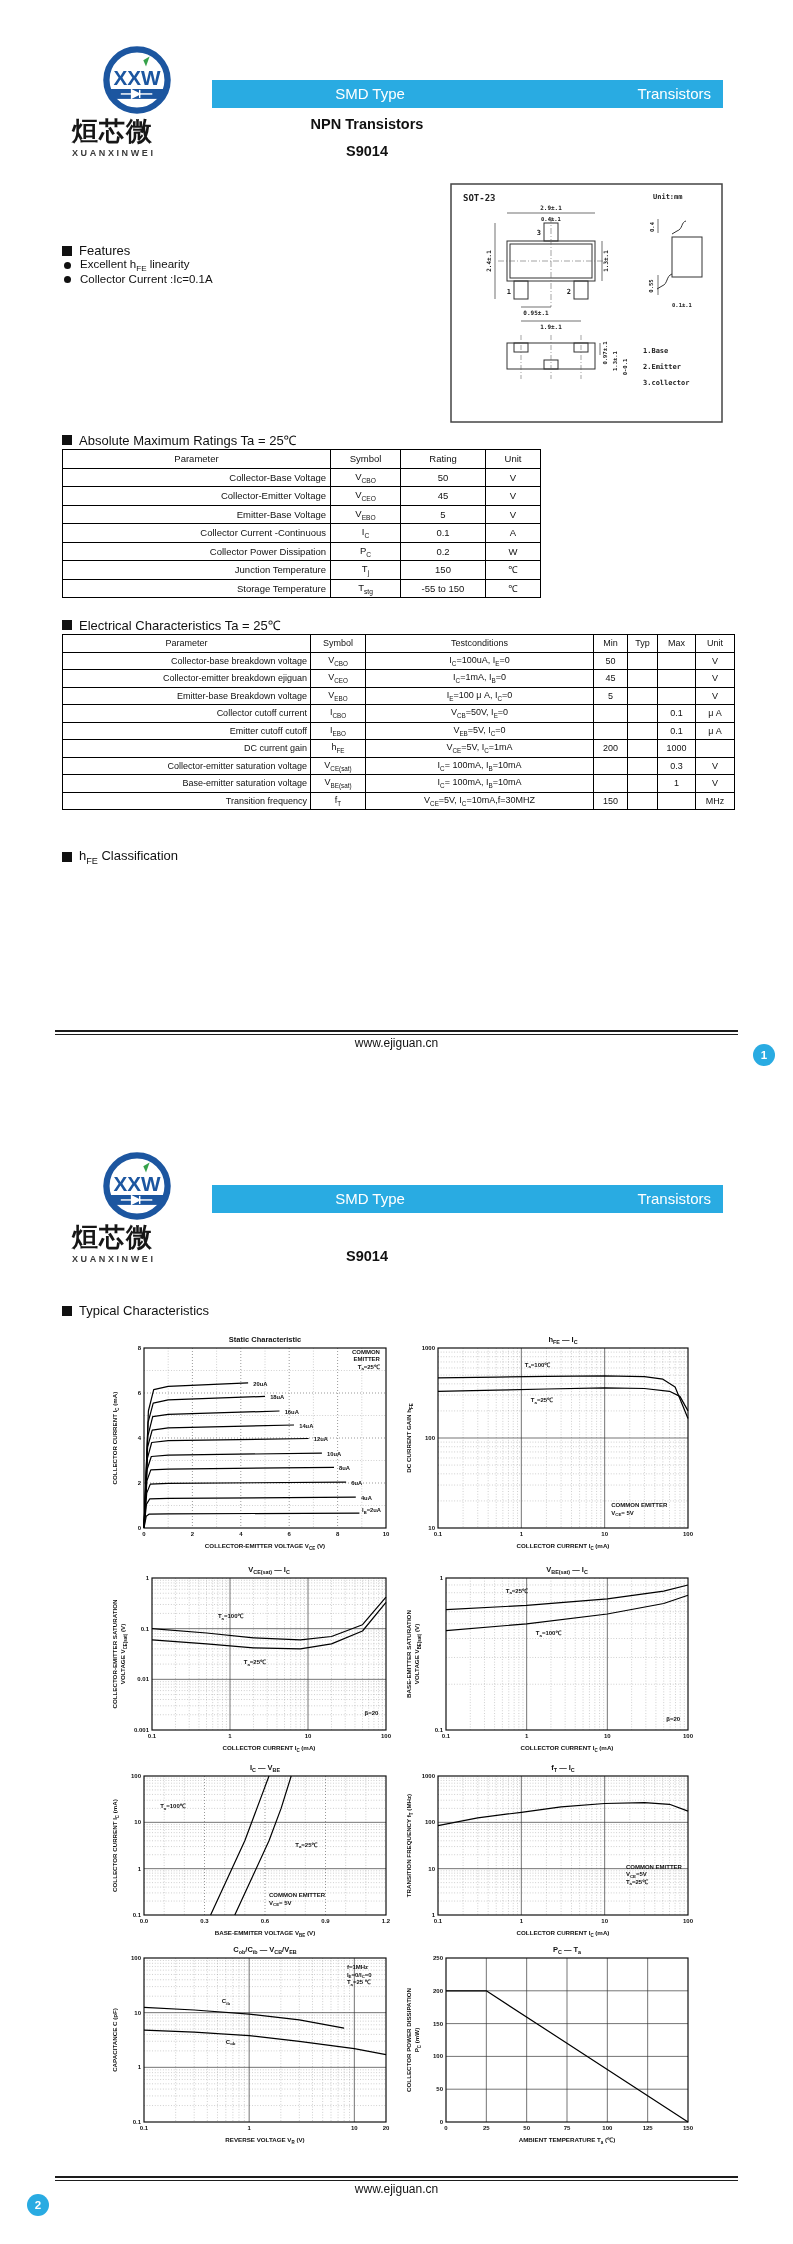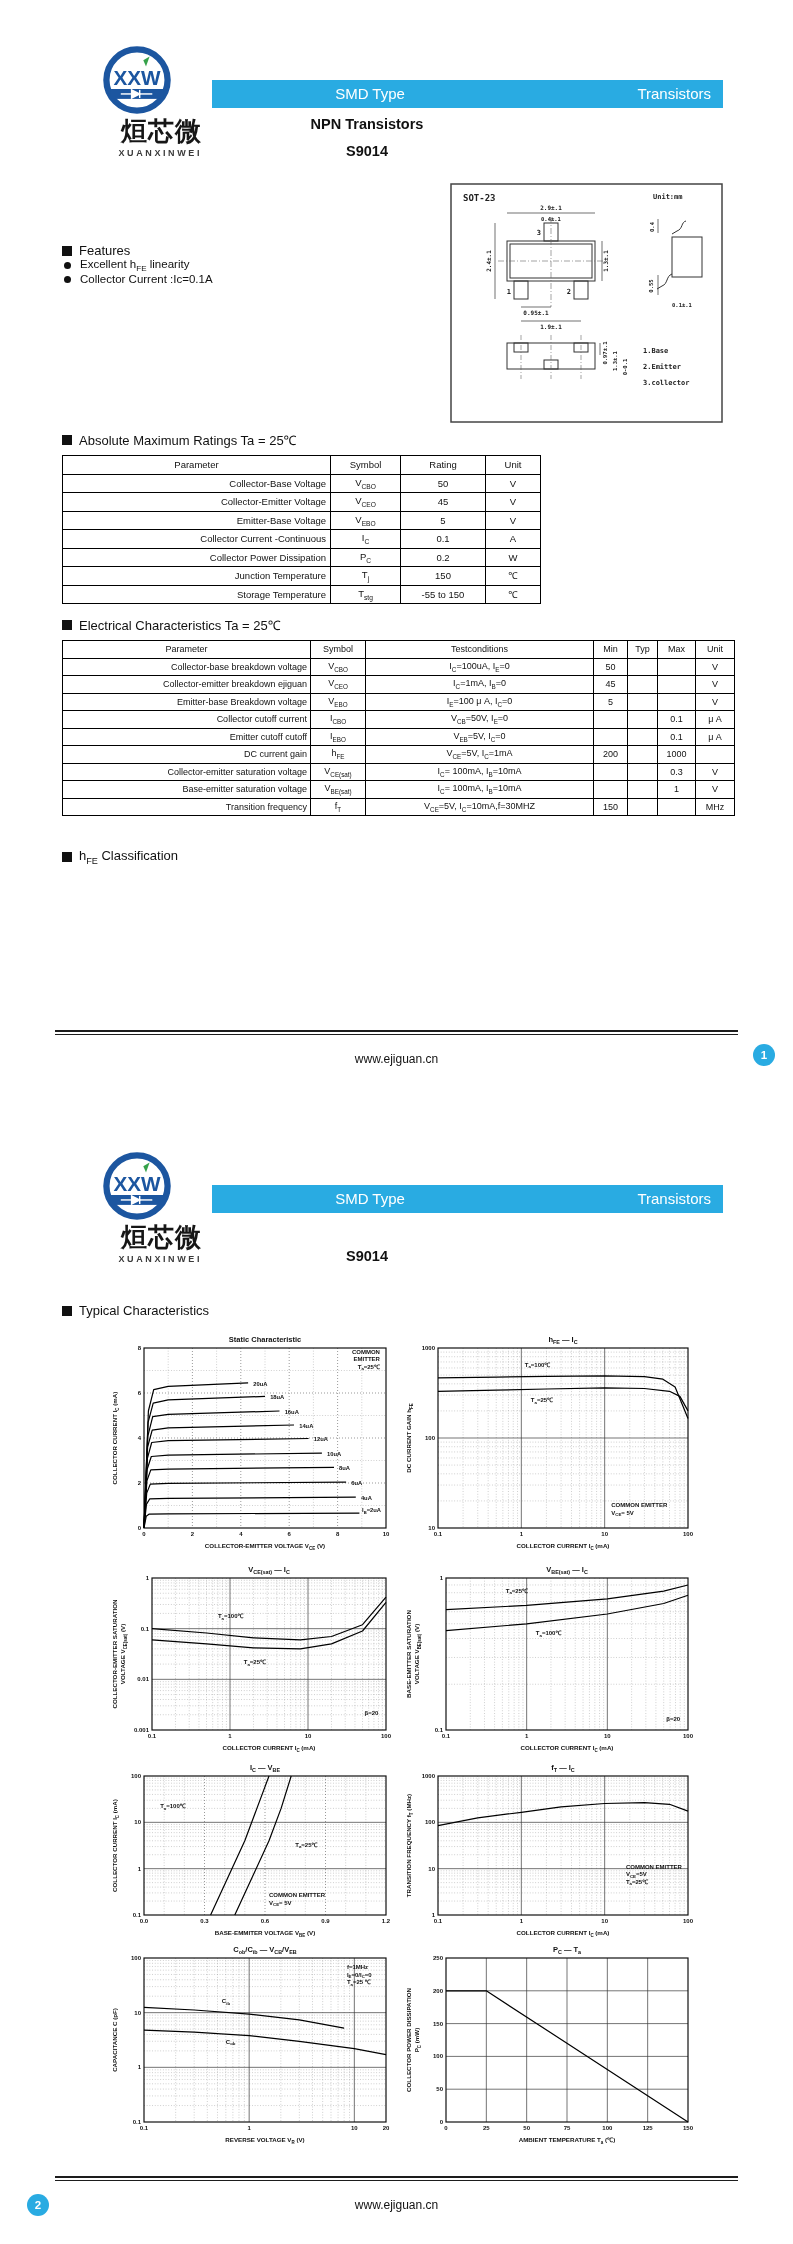--- a/index.html
+++ b/index.html
@@ -1,42 +1,42 @@
 <!DOCTYPE html>
 <html><head>
 <meta charset="utf-8">
 <style>
   html,body{margin:0;padding:0;background:#fff;}
   body{width:793px;height:2244px;position:relative;font-family:"Liberation Sans",sans-serif;color:#111;}
   #doc{position:absolute;left:0;top:0;width:793px;height:2244px;background:#fff;overflow:hidden;}
   .abs{position:absolute;}
   
-  .logo{position:absolute;width:130px;text-align:right;}
+  .logo{position:absolute;width:130px;text-align:left;}
   .logo-mark{width:72px;height:72px;margin:0 auto;display:block;}
   .logo-cn{font-size:26px;font-weight:bold;color:#161616;letter-spacing:1px;line-height:1.15;margin-top:1px;}
   .logo-en{font-size:9px;font-weight:bold;color:#3a3a3a;letter-spacing:2.6px;margin-top:1px;}
   
   .band{position:absolute;background:#29abe2;color:#fff;height:28px;width:511px;left:212px;}
   .band-left{position:absolute;left:38px;top:5px;width:240px;text-align:center;font-size:15px;}
   .band-right{position:absolute;right:12px;top:5px;font-size:15px;}
   .ttl{position:absolute;left:212px;width:310px;text-align:center;font-weight:bold;font-size:14.5px;color:#111;}
   
   .sec{font-size:13px;color:#111;display:flex;align-items:center;}
   .sq{width:10px;height:10px;background:#111;display:inline-block;margin-right:7px;flex:none;}
   .feat-item{display:flex;align-items:center;font-size:11.5px;}
   .dot{width:7px;height:7px;border-radius:50%;background:#111;margin:0 9px 0 2px;flex:none;}
   
-  table{border-collapse:collapse;table-layout:fixed;margin-top:6px;border:1.5px solid #000;background:#fff;}
+  table{border-collapse:collapse;table-layout:fixed;margin-top:0;border:1.5px solid #000;background:#fff;}
   th,td{border:1px solid #000;font-size:9.5px;font-weight:normal;text-align:center;padding:1px 4px;height:15.5px;overflow:hidden;white-space:nowrap;}
   .t-elec th,.t-elec td{font-size:9px;height:14.5px;padding:1px 3px;}
   td.pcol{text-align:right;}
   sub{font-size:70%;}
   
   .rule{position:absolute;height:2px;border-top:2px solid #1d1d1d;border-bottom:1px solid #1d1d1d;}
-  .url{position:absolute;left:0;width:100%;text-align:center;font-size:12px;color:#111;margin-top:16px;}
+  .url{position:absolute;left:0;width:100%;text-align:center;font-size:12px;color:#111;}
   .pgc{position:absolute;width:22px;height:22px;border-radius:50%;background:#29abe2;color:#fff;font-size:11.5px;font-weight:bold;display:flex;align-items:center;justify-content:center;}
   
   .pkt{font-family:"DejaVu Sans Mono",monospace;font-weight:bold;fill:#222;}
   svg text{font-family:"Liberation Sans",sans-serif;}
   #charts-layer svg{position:absolute;}
 </style>
 </head>
 <body>
 
 <div id="doc">

